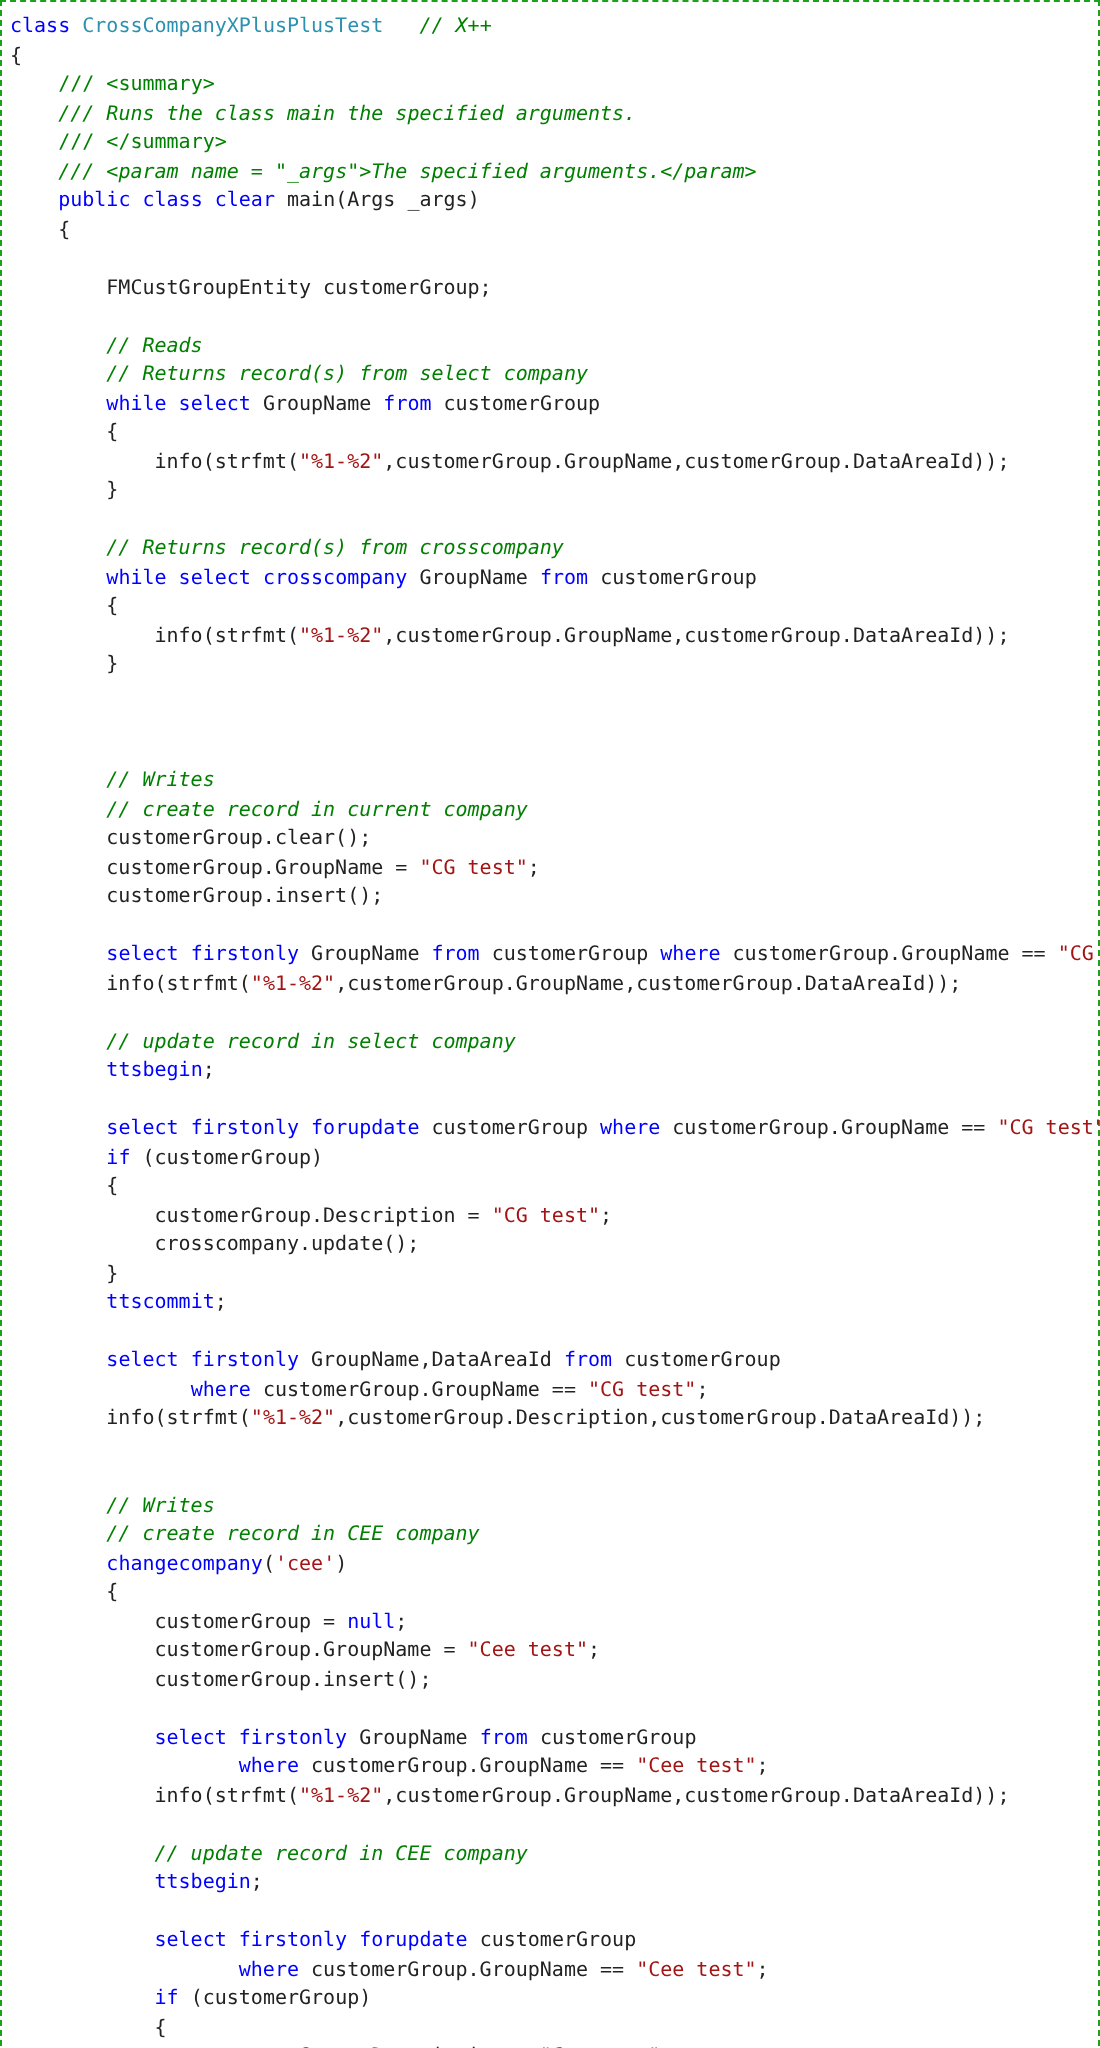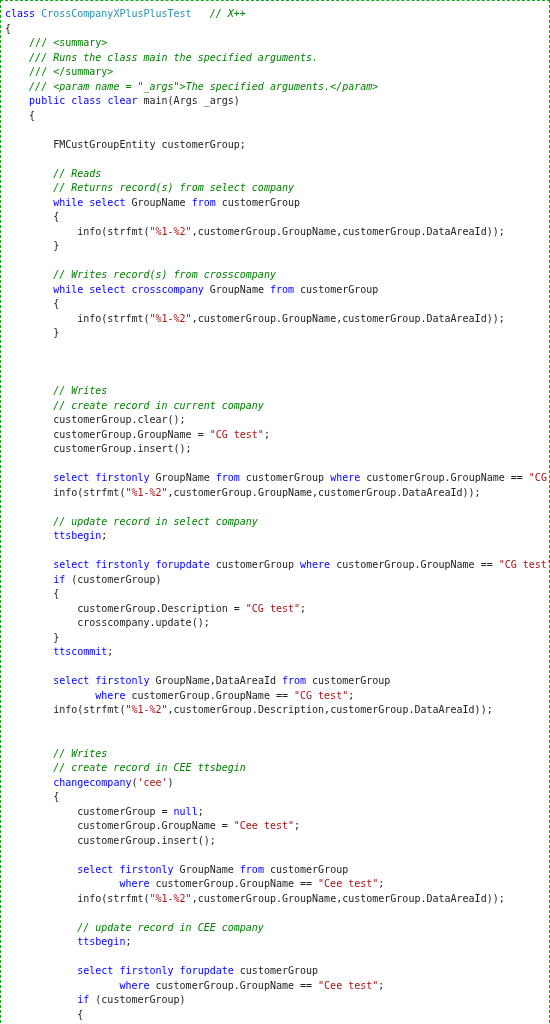--- a/index.html
+++ b/index.html
@@ -35,21 +35,21 @@
 
 <span class="txt">        FMCustGroupEntity customerGroup;</span>
 
 <span class="cmtit">        // Reads</span>
 <span class="cmtit">        // Returns record(s) from select company</span>
         <span class="kw">while</span><span class="kw"> select </span><span class="txt">GroupName </span><span class="kw">from</span><span class="txt"> customerGroup</span>
         <span class="txt">{</span>
 <span class="txt">            info(strfmt(</span><span class="str">"%1-%2"</span><span class="txt">,customerGroup.GroupName,customerGroup.DataAreaId));</span>
         <span class="txt">}</span>
 
-<span class="cmtit">        // Writes record(s) from crosscompany</span>
+<span class="cmtit">        // Returns record(s) from crosscompany</span>
         <span class="kw">while</span><span class="kw"> select </span><span class="kw">crosscompany </span><span class="txt">GroupName </span><span class="kw">from</span><span class="txt"> customerGroup</span>
         <span class="txt">{</span>
 <span class="txt">            info(strfmt(</span><span class="str">"%1-%2"</span><span class="txt">,customerGroup.GroupName,customerGroup.DataAreaId));</span>
         <span class="txt">}</span>
 
 
 
 <span class="cmtit">        // Writes</span>
 <span class="cmtit">        // create record in current company</span>
 <span class="txt">        customerGroup.clear();</span>
@@ -69,21 +69,21 @@
 <span class="txt">            crosscompany.update();</span>
         <span class="txt">}</span>
         <span class="kw">ttscommit</span><span class="txt">;</span>
 
         <span class="kw">select</span><span class="kw"> firstonly </span><span class="txt">GroupName,DataAreaId </span><span class="kw">from</span><span class="txt"> customerGroup</span>
                <span class="kw">where</span><span class="txt"> customerGroup.GroupName == </span><span class="str">"CG test"</span><span class="txt">;</span>
 <span class="txt">        info(strfmt(</span><span class="str">"%1-%2"</span><span class="txt">,customerGroup.Description,customerGroup.DataAreaId));</span>
 
 
 <span class="cmtit">        // Writes</span>
-<span class="cmtit">        // create record in CEE ttsbegin</span>
+<span class="cmtit">        // create record in CEE company</span>
         <span class="kw">changecompany</span><span class="txt">(</span><span class="str">'cee'</span><span class="txt">)</span>
         <span class="txt">{</span>
 <span class="txt">            customerGroup = </span><span class="kw">null</span><span class="txt">;</span>
 <span class="txt">            customerGroup.GroupName = </span><span class="str">"Cee test"</span><span class="txt">;</span>
 <span class="txt">            customerGroup.insert();</span>
 
             <span class="kw">select</span><span class="kw"> firstonly </span><span class="txt">GroupName </span><span class="kw">from</span><span class="txt"> customerGroup</span>
                    <span class="kw">where</span><span class="txt"> customerGroup.GroupName == </span><span class="str">"Cee test"</span><span class="txt">;</span>
 <span class="txt">            info(strfmt(</span><span class="str">"%1-%2"</span><span class="txt">,customerGroup.GroupName,customerGroup.DataAreaId));</span>
 

